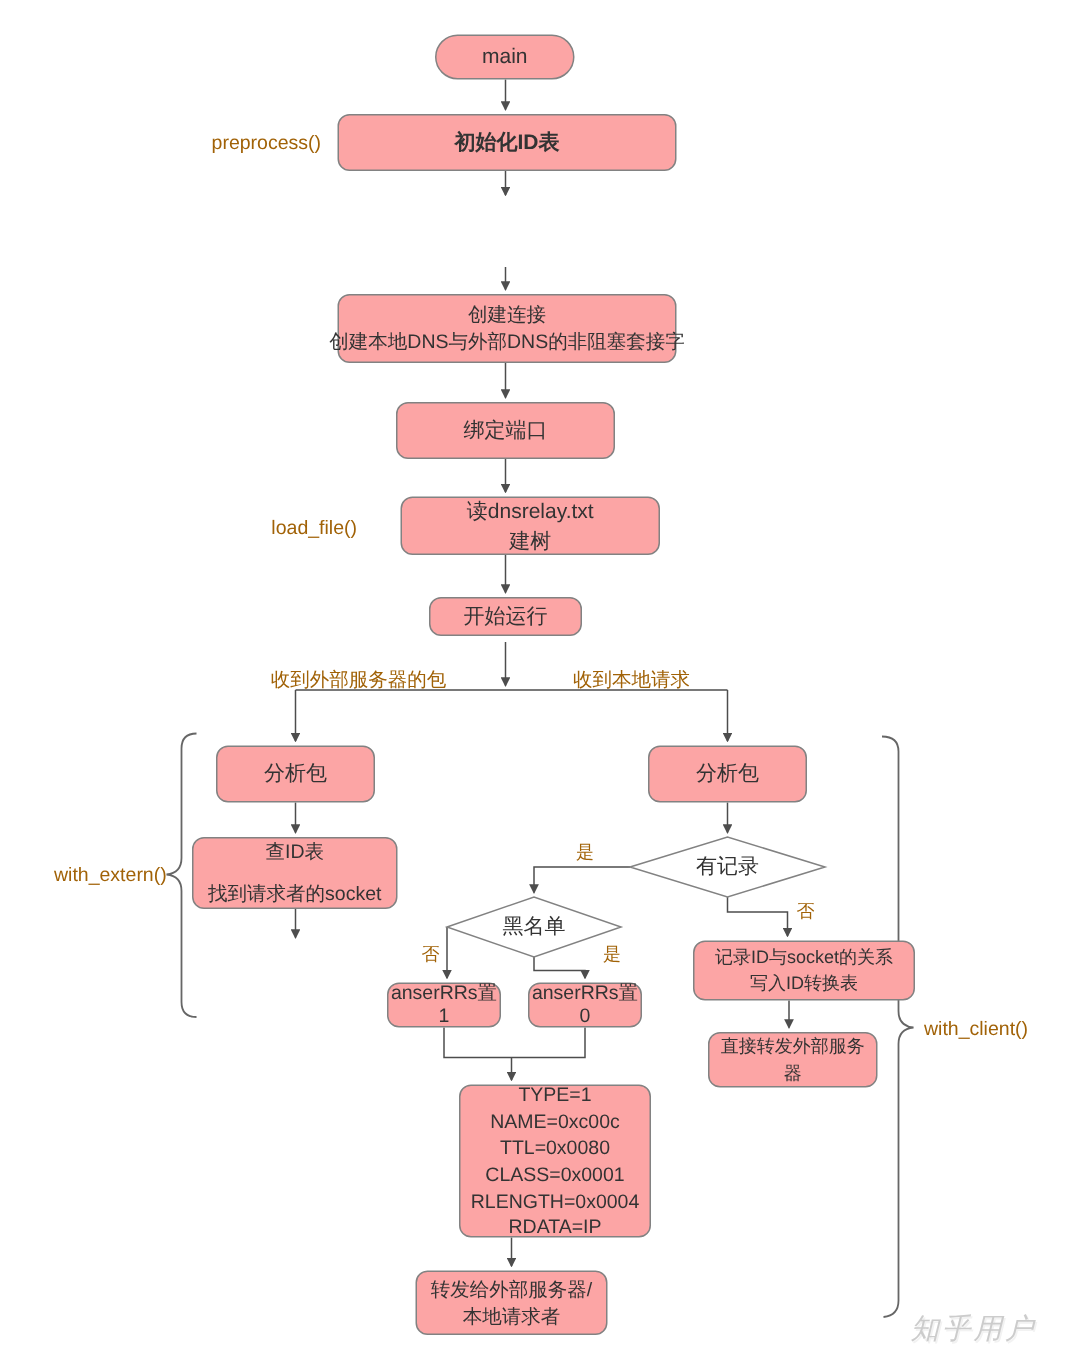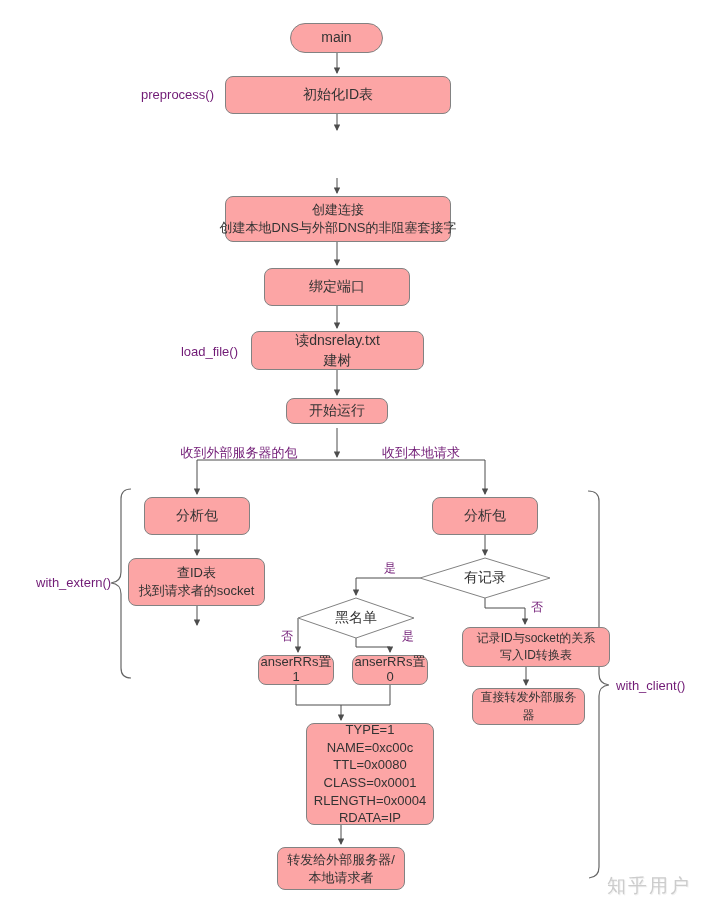--- a/index.html
+++ b/index.html
@@ -16,21 +16,21 @@
   }
   .node span{display:block;white-space:nowrap;}
   .oval{border-radius:16px;}
   .fs13{font-size:13px;line-height:1.35;}
   .fs12{font-size:12px;line-height:1.45;}
   .tight{line-height:1.12;}
   .dtext{
     position:absolute;z-index:3;display:flex;justify-content:center;align-items:center;
     font-size:14px;color:#333333;background:transparent;border:none;
   }
-  .lbl{position:absolute;z-index:3;font-size:13px;color:#701a75;white-space:nowrap;}
+  .lbl{position:absolute;z-index:3;font-size:13px;color:#a16207;white-space:nowrap;}
   .lbl.small{font-size:12px;}
   .lbl.right{text-align:right;}
   .watermark{
     position:absolute;z-index:3;font-size:19px;letter-spacing:2px;
     color:#cccccc;text-shadow:1px 1px 0 #f2f2f2;white-space:nowrap;
   }
 </style>
 </head>
 <body>
 
@@ -75,48 +75,48 @@
     <g stroke="#666666" stroke-width="1.2" fill="none">
       <path d="M 131 489 Q 121 489 121 499 L 121 572 Q 121 582 111 583 Q 121 584 121 594 L 121 668 Q 121 678 131 678"></path>
       <path d="M 588 491 Q 599 491 599 501 L 599 674 Q 599 684 609 685 Q 599 686 599 696 L 599 867 Q 599 877 589 878"></path>
     </g>
   </svg>
 
   <div class="node oval" style="left:290px;top:23px;width:93px;height:30px;">
     <span>main</span>
   </div>
 
-  <div class="node" style="left:225px;top:76px;width:226px;height:38px;">
+  <div class="node" style="left:225px;top:76px;width:226px;height:38px;font-weight:bold;">
     <span>初始化ID表</span>
   </div>
 
 
   <div class="node fs13" style="left:225px;top:196px;width:226px;height:46px;">
     <span>创建连接</span>
     <span>创建本地DNS与外部DNS的非阻塞套接字</span>
   </div>
 
   <div class="node" style="left:264px;top:268px;width:146px;height:38px;">
     <span>绑定端口</span>
   </div>
 
-  <div class="node" style="left:251px;top:331px;width:173px;height:39px;text-align:right;">
+  <div class="node" style="left:267px;top:331px;width:173px;height:39px;text-align:right;">
     <span>读dnsrelay.txt</span>
     <span>建树</span>
   </div>
 
   <div class="node" style="left:286px;top:398px;width:102px;height:26px;">
     <span>开始运行</span>
   </div>
 
   <div class="node" style="left:144px;top:497px;width:106px;height:38px;">
     <span>分析包</span>
   </div>
 
-  <div class="node fs13" style="left:128px;top:558px;width:137px;height:48px;">
+  <div class="node fs13" style="left:128px;top:558px;width:137px;height:48px;justify-content:space-between;">
     <span>查ID表</span>
     <span>找到请求者的socket</span>
   </div>
 
 
   <div class="node" style="left:432px;top:497px;width:106px;height:38px;">
     <span>分析包</span>
   </div>
 
   <div class="dtext" style="left:420px;top:558px;width:130px;height:40px;">
@@ -174,15 +174,15 @@
   <div class="lbl small" style="left:531px;top:599px;">否</div>
 
   <div class="lbl small" style="left:281px;top:628px;">否</div>
 
   <div class="lbl small" style="left:402px;top:628px;">是</div>
 
   <div class="lbl" style="left:36px;top:575px;">with_extern()</div>
 
   <div class="lbl" style="left:616px;top:678px;">with_client()</div>
 
-  <div class="watermark" style="left:607px;top:873px;">知乎用户</div>
+  <div class="watermark" style="left:607px;top:873px;font-style:italic;">知乎用户</div>
 
 </div>
 
 </body></html>

